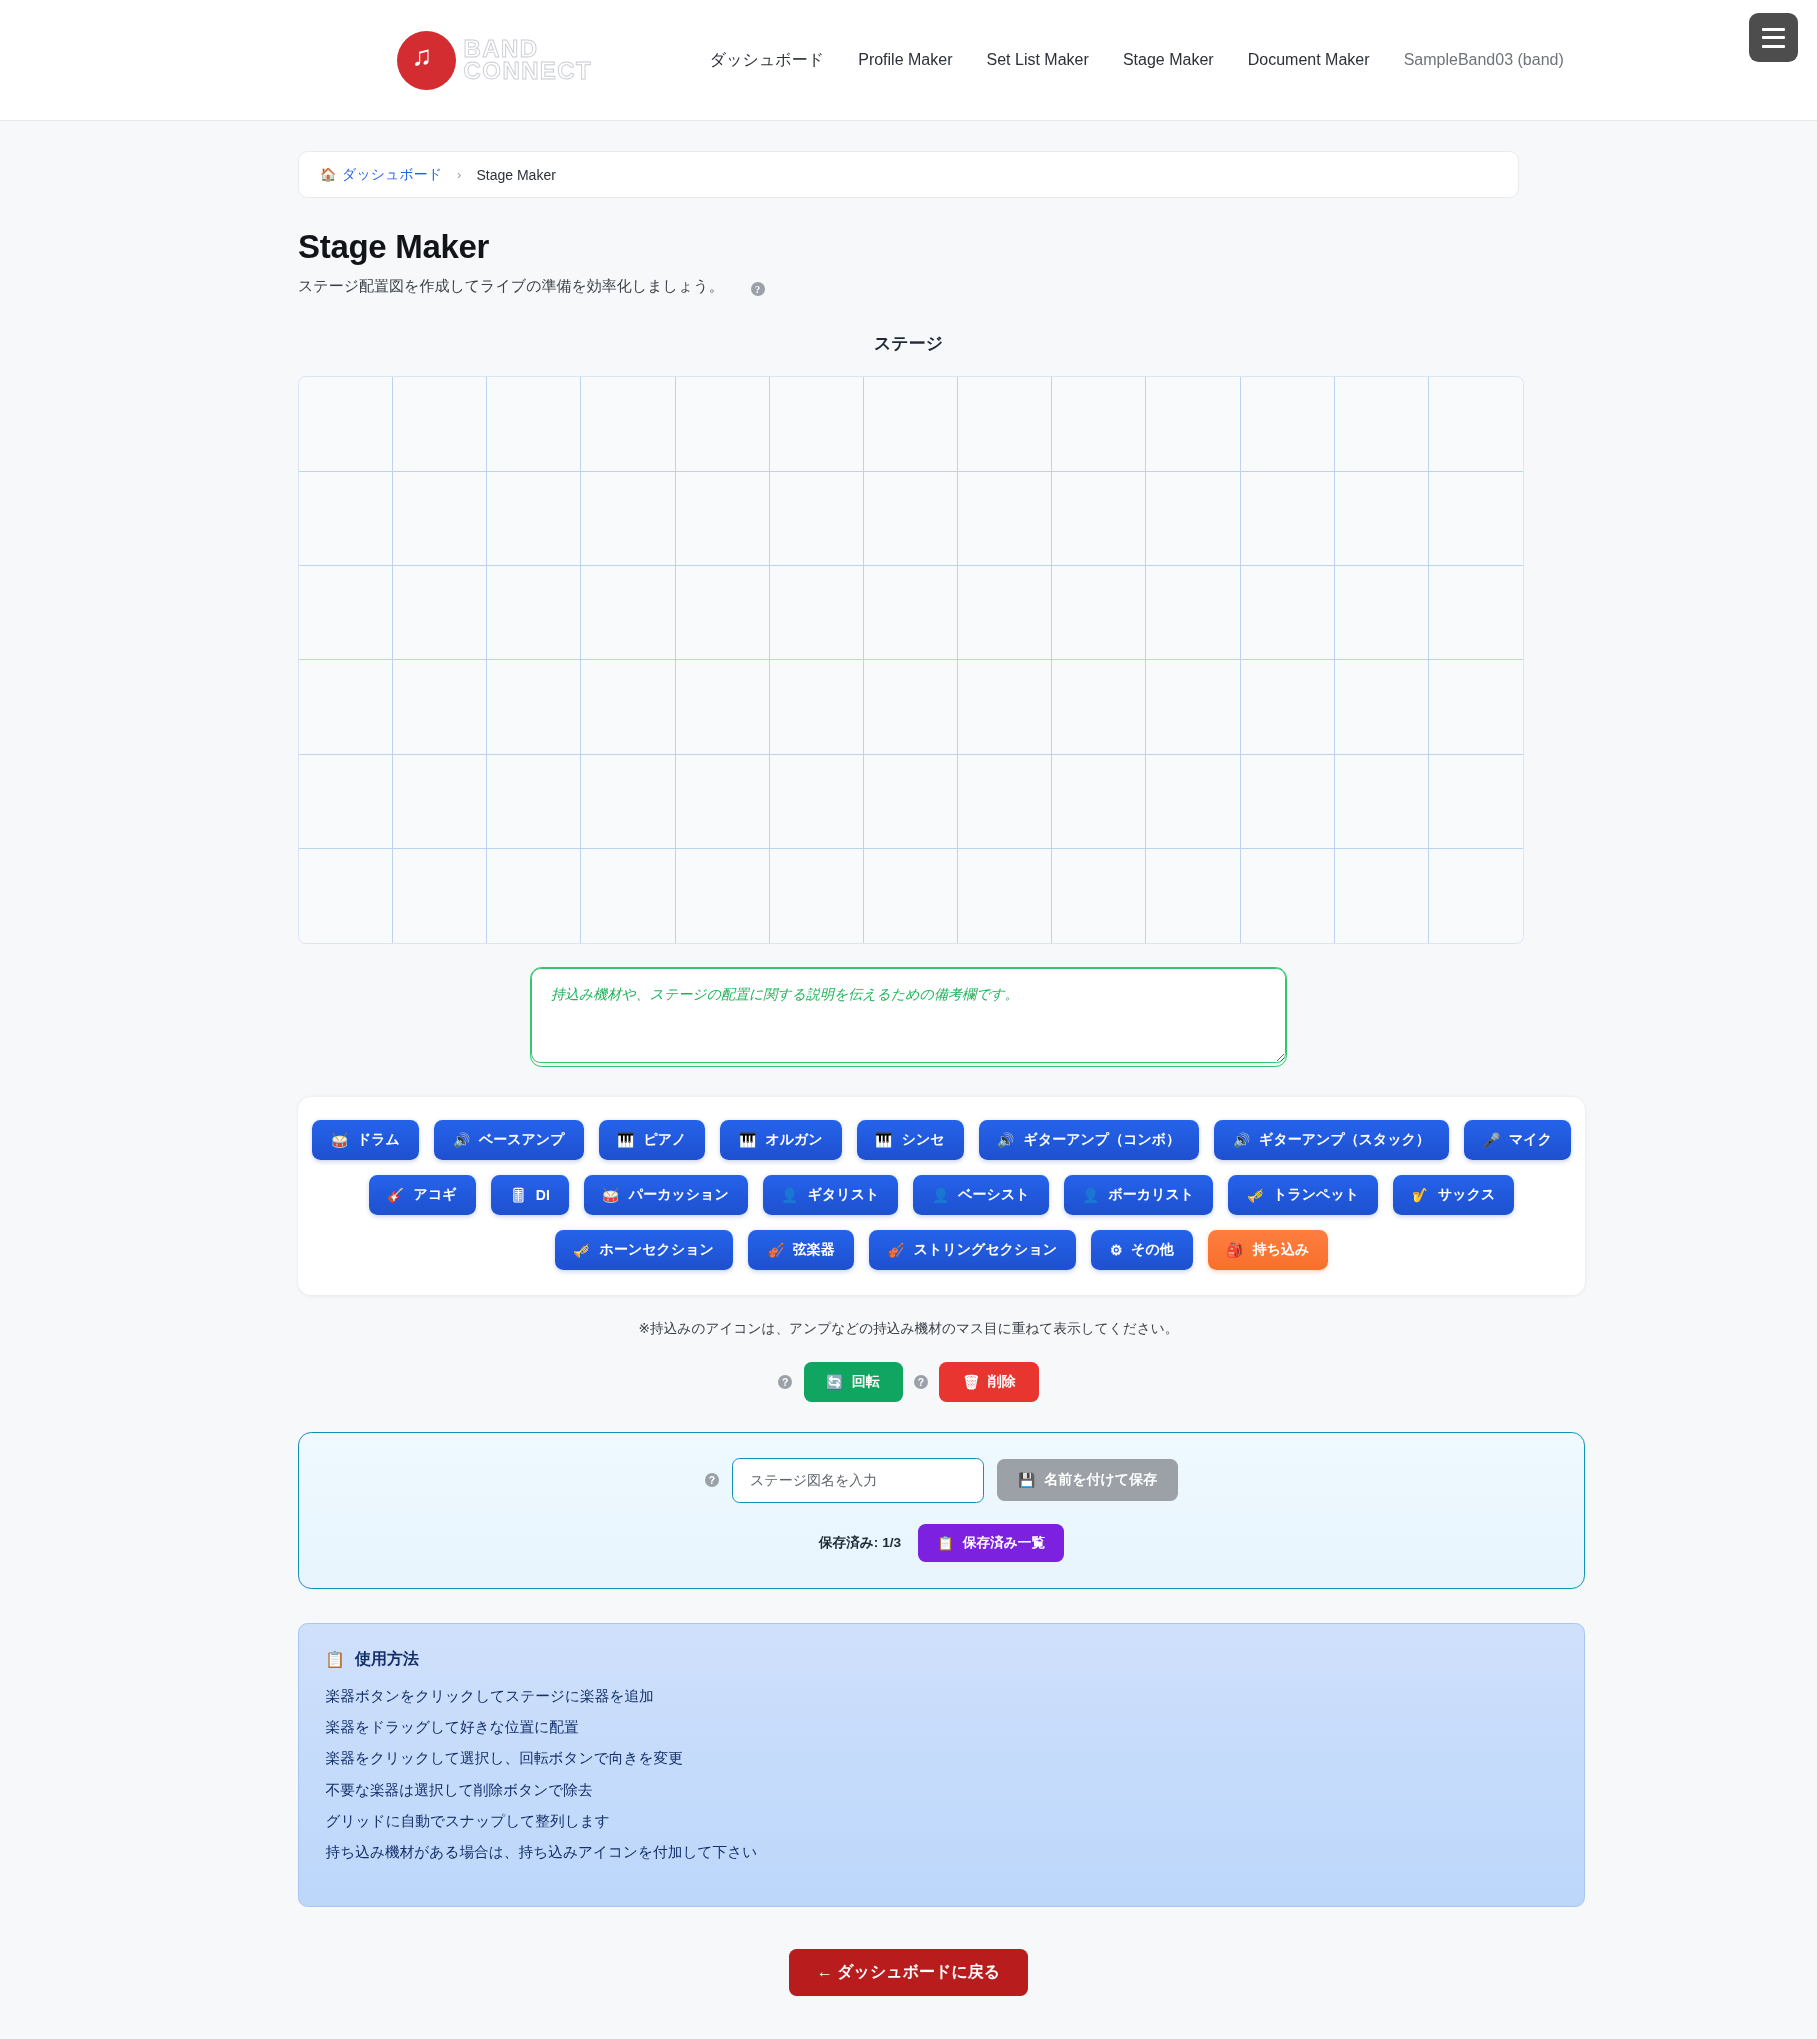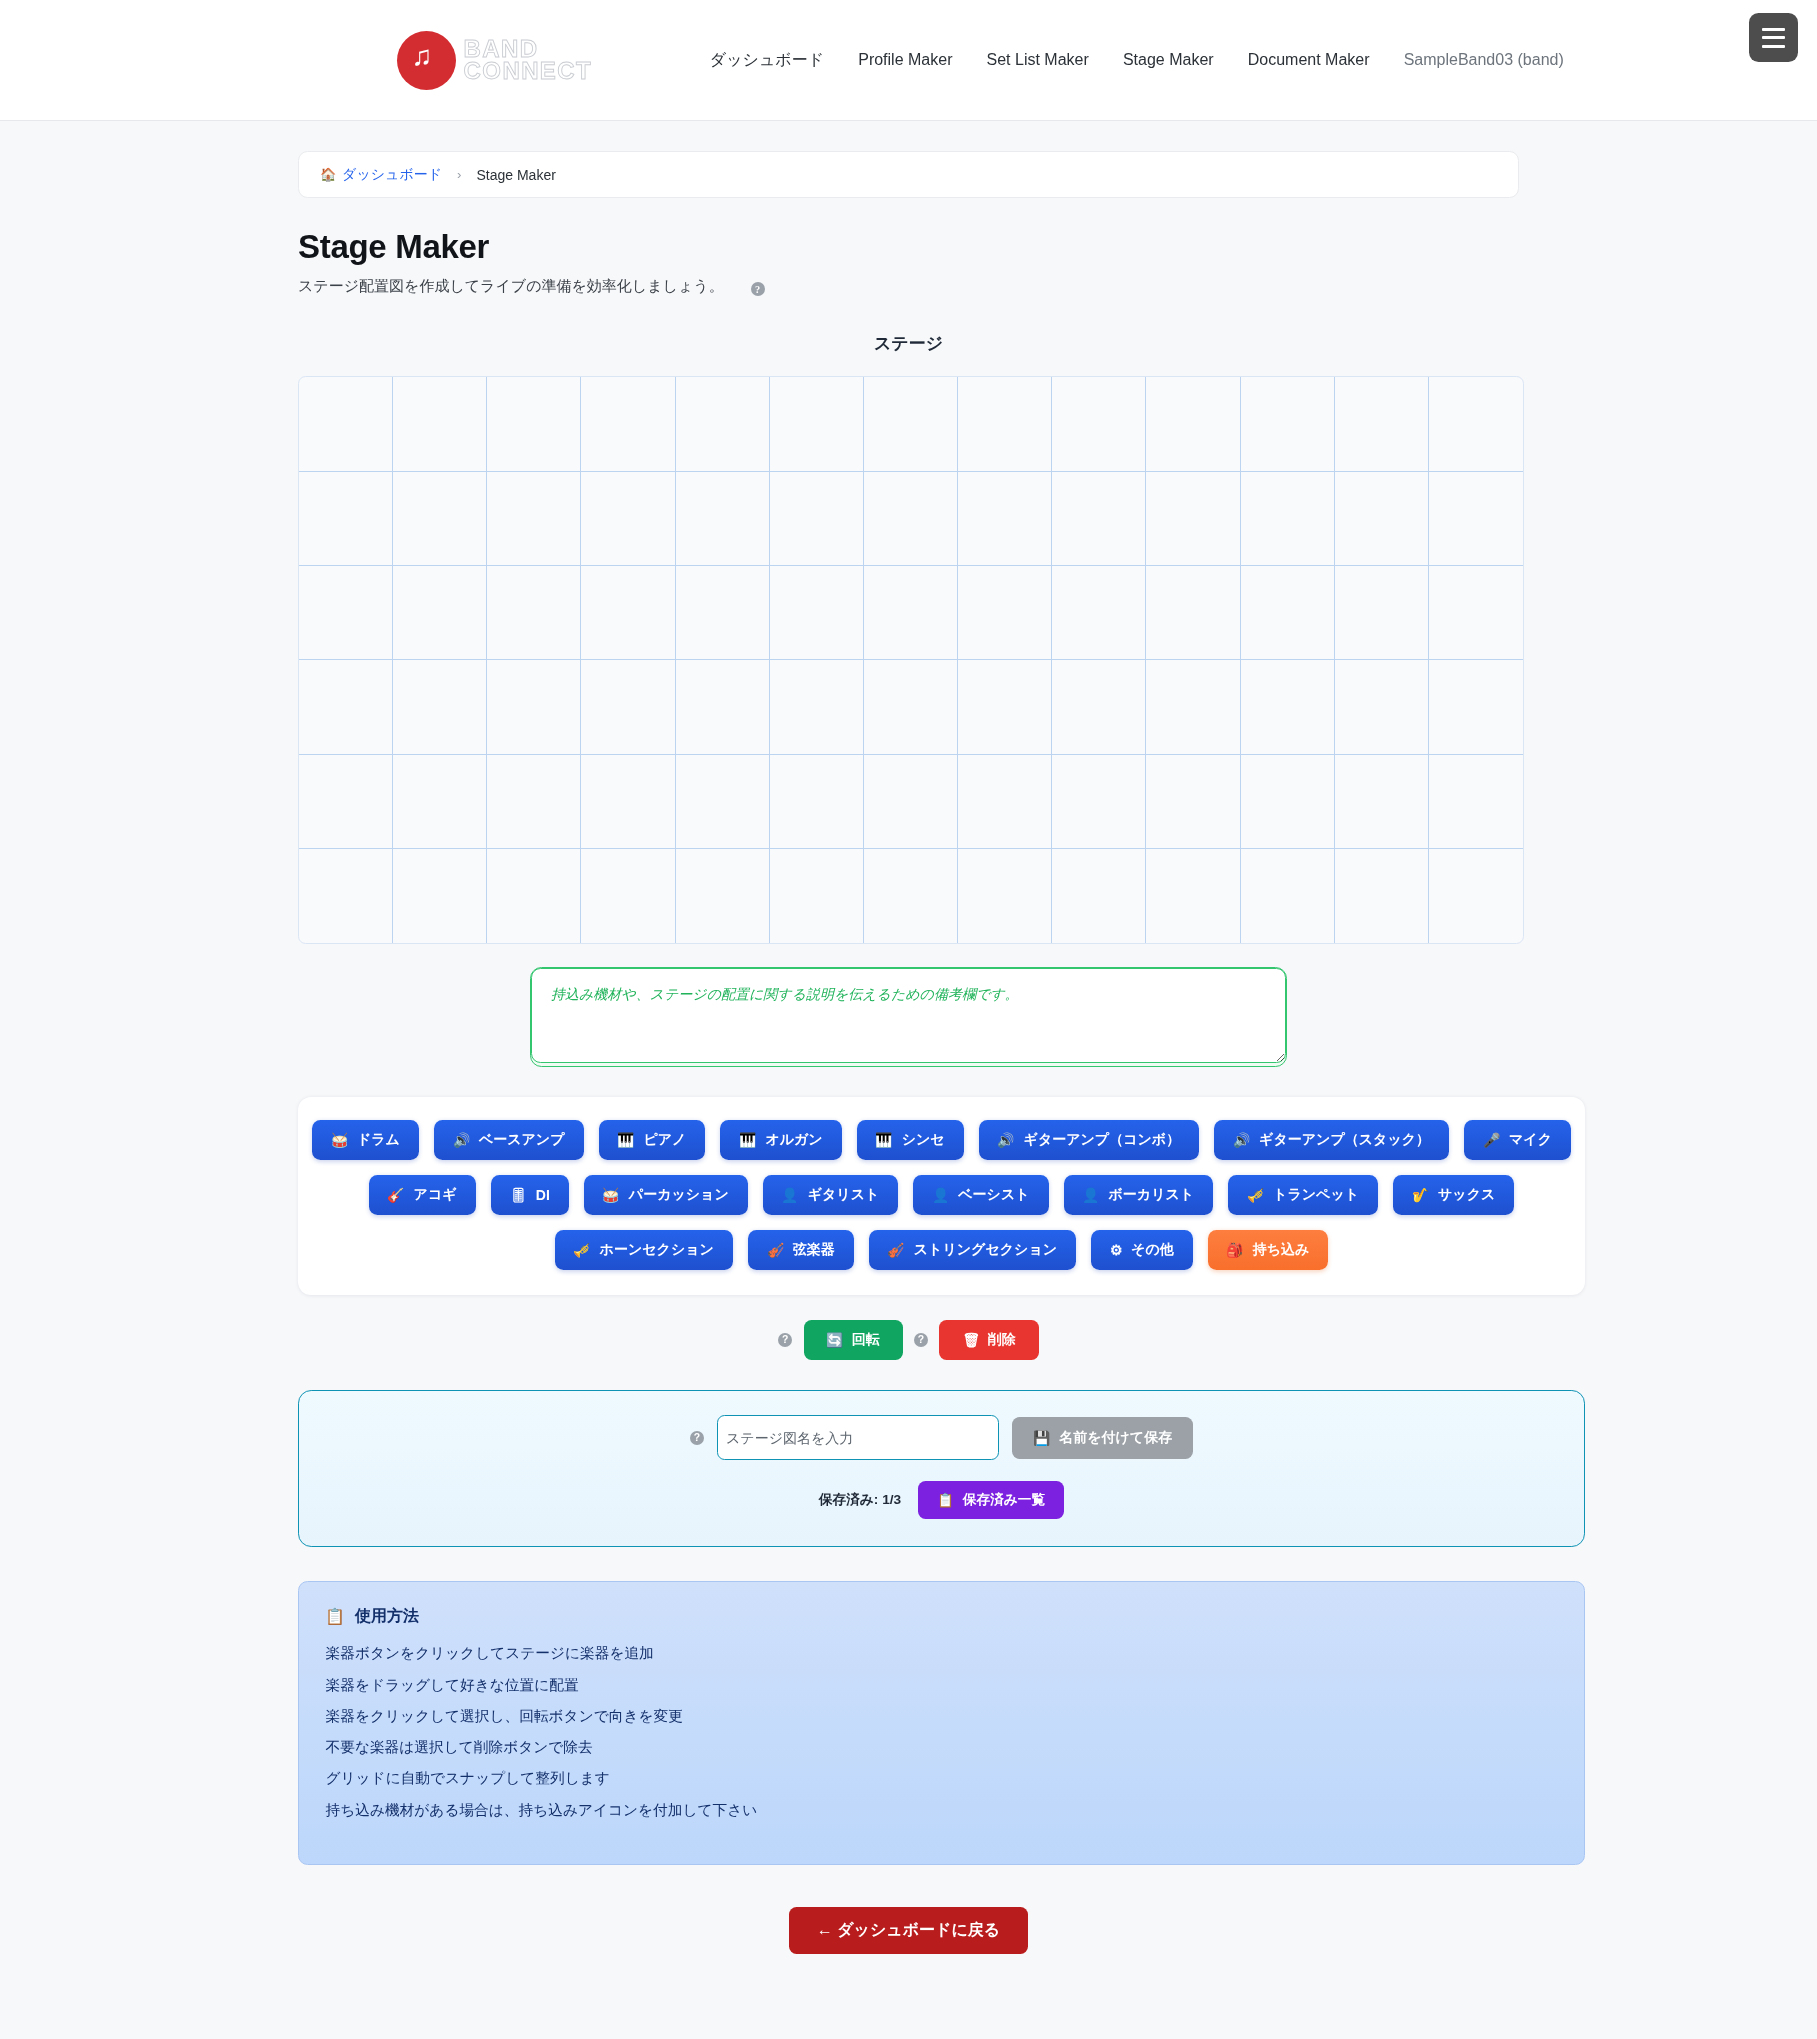--- a/index.html
+++ b/index.html
@@ -281,26 +281,26 @@
     border-radius: 13.2px;
     padding: 24.6px 19px 26.5px 19px;
   }
   .save-row {
     display: flex;
     justify-content: center;
     align-items: center;
     gap: 13.2px;
   }
   .save-input {
-    width: 282px;
+    width: 252px;
     height: 45px;
     border: 1.9px solid #0f93b4;
     border-radius: 7.6px;
     background: #ffffff;
-    padding: 0 8px;
+    padding: 0 17px;
     font-size: 14px;
     font-family: "Liberation Sans", sans-serif;
     color: #2b3137;
   }
   .save-input::placeholder { color: #5d656e; opacity: 1; }
   .save-btn {
     height: 42px;
     padding: 0 21px;
     border: none;
     border-radius: 7.6px;
@@ -606,20 +606,21 @@
           <span class="ic">⚙</span>
           <span>その他</span>
         </button>
         <button class="inst-btn bring">
           <span class="ic">🎒</span>
           <span>持ち込み</span>
         </button>
       </div>
   </div>
 
+  <div class="palette-note">※持込みのアイコンは、アンプなどの持込み機材のマス目に重ねて表示してください。</div>
 
   <div class="actions">
     <span class="help-dot">?</span>
     <button class="act-btn rotate">
       <span class="ic">🔄</span>
       <span>回転</span>
     </button>
     <span class="help-dot">?</span>
     <button class="act-btn delete">
       <span class="ic">🗑</span>

